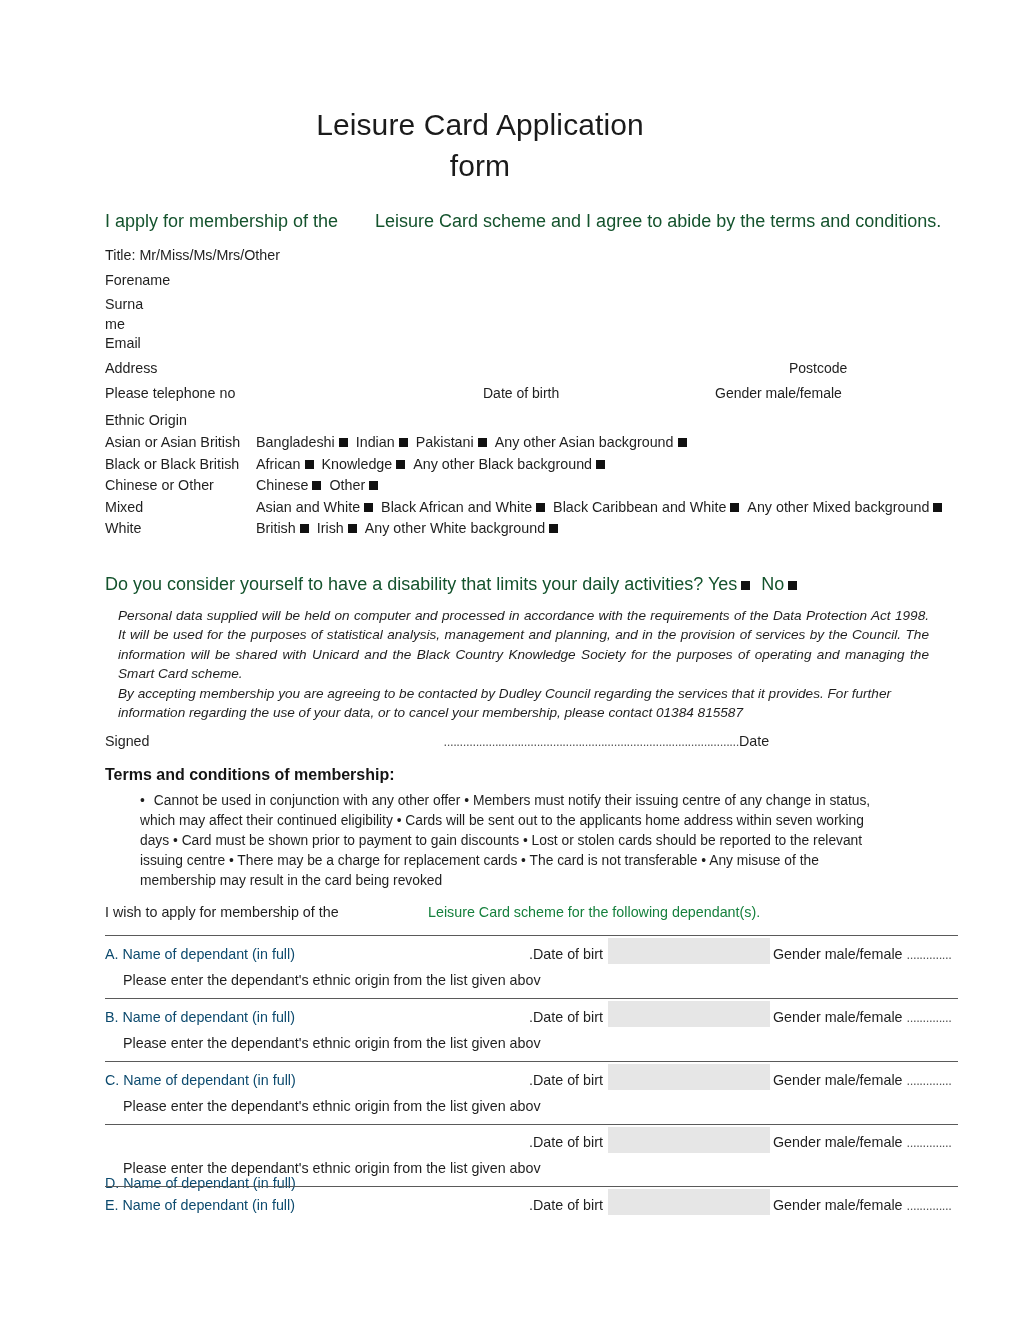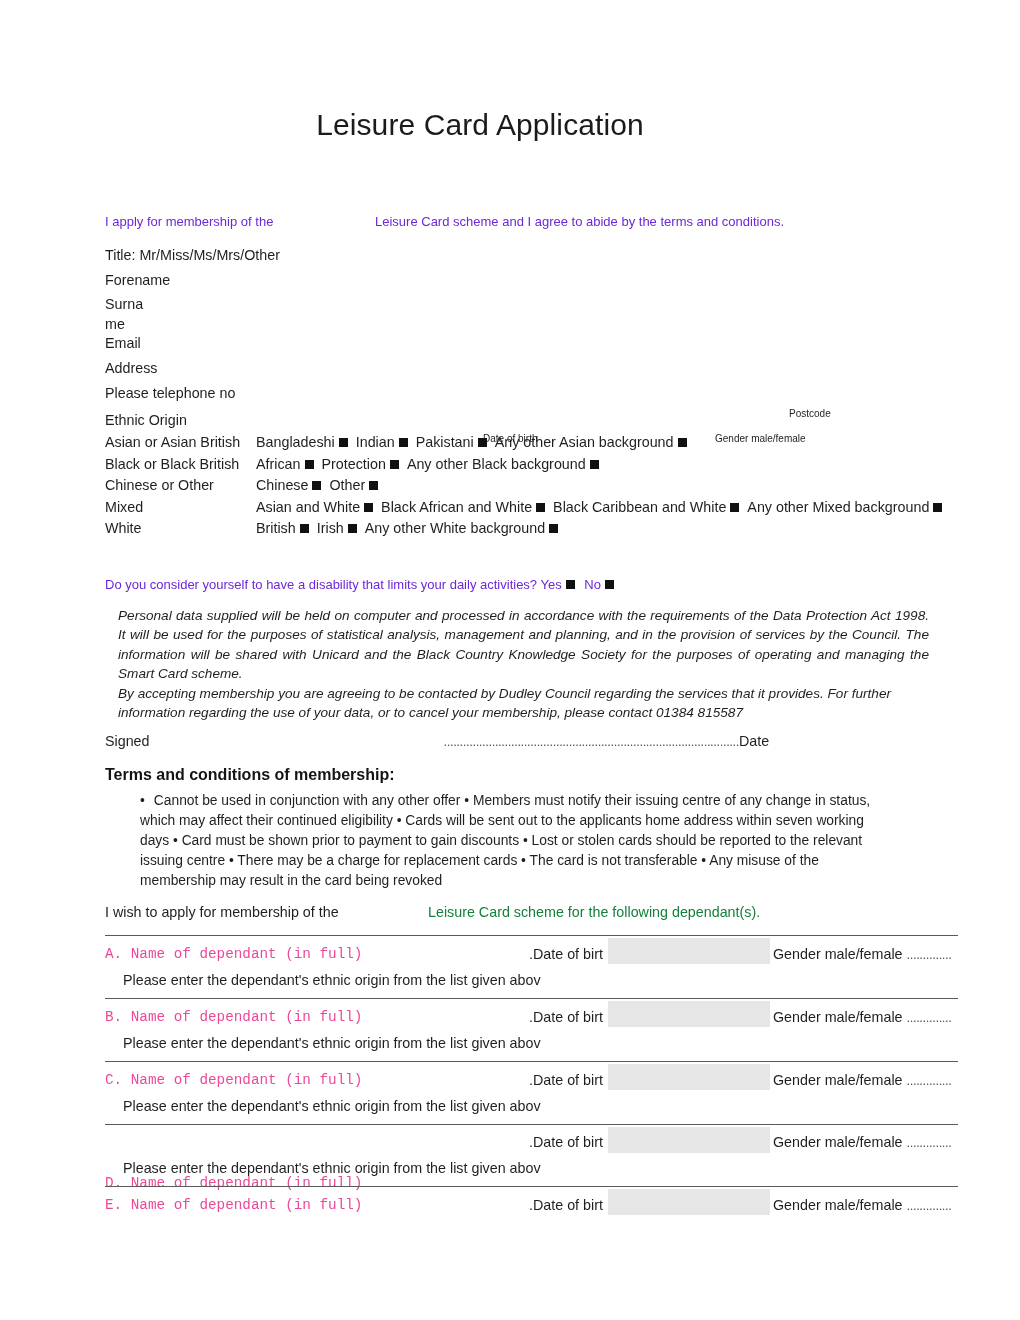--- a/index.html
+++ b/index.html
@@ -35,43 +35,42 @@
     line-height: 41px;
     font-weight: 400;
     color: #1b1b1b;
     letter-spacing: 0.1px;
   }
   .doc-title .line2 { display: block; }
 
   
   .body-line {
     position: absolute;
-    font-size: 13px;
-    line-height: 19px;
-    color: #6d28d9;
+    font-size: 18px;
+    line-height: 19px;
+    color: #14532d;
     white-space: nowrap;
   }
   .lead-in { left: 105px; }
   .col2    { left: 375px; }
 
   .field-label {
     position: absolute;
     left: 105px;
     font-size: 14.3px;
     line-height: 19px;
     color: #1f1f1f;
     white-space: nowrap;
   }
   .inline-at {
     position: absolute;
-    font-size: 10px;
-    line-height: 19px;
-    color: #1f1f1f;
-    white-space: nowrap;
-    margin-top: 45px;
+    font-size: 14px;
+    line-height: 19px;
+    color: #1f1f1f;
+    white-space: nowrap;
   }
   .eth-cat {
     display: inline-block;
     width: 151px;
     vertical-align: top;
     white-space: nowrap;
   }
   .eth-opts {
     display: inline-block;
     vertical-align: top;
@@ -179,22 +178,21 @@
     width: 162px;
     height: 26px;
     background: #e6e6e6;
   }
   .dep-name {
     position: absolute;
     left: 105px;
     font-size: 14.3px;
     line-height: 19px;
     white-space: nowrap;
-    color: #ec4899;
-    font-family: Liberation Mono, monospace;
+    color: #0c4a6e;
   }
   .dep-dob {
     position: absolute;
     left: 529px;
     font-size: 14.3px;
     line-height: 19px;
     white-space: nowrap;
     color: #1f1f1f;
   }
   .dep-gender {
@@ -215,20 +213,21 @@
     color: #1f1f1f;
   }
 </style>
 </head>
 <body>
 
 <div class="page">
 
   <div class="doc-title">
     <span>Leisure Card Application</span>
+    <span class="line2">form</span>
   </div>
 
   <div class="body-line lead-in" style="top:212px;">I apply for membership of the</div>
   <div class="body-line col2" style="top:212px;">Leisure Card scheme and I agree to abide by the terms and conditions.</div>
 
   <div class="field-label" style="top:246px;">Title: Mr/Miss/Ms/Mrs/Other</div>
   <div class="field-label" style="top:271px;">Forename</div>
   <div class="field-label" style="top:295px;">Surna</div>
   <div class="field-label" style="top:315px;">me</div>
   <div class="field-label" style="top:334px;">Email</div>
@@ -241,21 +240,21 @@
   <div class="inline-at" style="left:715px; top:384px;">Gender male/female</div>
 
   <div class="field-label" style="top:411px;">Ethnic Origin</div>
 
   <div class="eth-wrap" style="top:432px;">
     <div class="eth-row-inline" style="position:relative;">
       <span class="eth-cat">Asian or Asian British</span><span class="eth-opts"><span class="opt"><span>Bangladeshi</span><span class="cb"></span></span><span class="opt"><span>Indian</span><span class="cb"></span></span><span class="opt"><span>Pakistani</span><span class="cb"></span></span><span class="opt"><span>Any other Asian background</span><span class="cb"></span></span></span>
     </div>
 
     <div class="eth-row-inline" style="position:relative;">
-      <span class="eth-cat">Black or Black British</span><span class="eth-opts"><span class="opt"><span>African</span><span class="cb"></span></span><span class="opt"><span>Protection</span><span class="cb"></span></span><span class="opt"><span>Any other Black background</span><span class="cb"></span></span></span>
+      <span class="eth-cat">Black or Black British</span><span class="eth-opts"><span class="opt"><span>African</span><span class="cb"></span></span><span class="opt"><span>Knowledge</span><span class="cb"></span></span><span class="opt"><span>Any other Black background</span><span class="cb"></span></span></span>
     </div>
 
     <div class="eth-row-inline" style="position:relative;">
       <span class="eth-cat">Chinese or Other</span><span class="eth-opts"><span class="opt"><span>Chinese</span><span class="cb"></span></span><span class="opt"><span>Other</span><span class="cb"></span></span></span>
     </div>
 
     <div class="eth-row-inline" style="position:relative;">
       <span class="eth-cat">Mixed</span><span class="eth-opts" style="max-width:712px;"><span class="opt"><span>Asian and White</span><span class="cb"></span></span><span class="opt"><span>Black African and White</span><span class="cb"></span></span><span class="opt"><span>Black Caribbean and White</span><span class="cb"></span></span><span class="opt"><span>Any other Mixed background</span><span class="cb"></span></span></span>
     </div>
 

